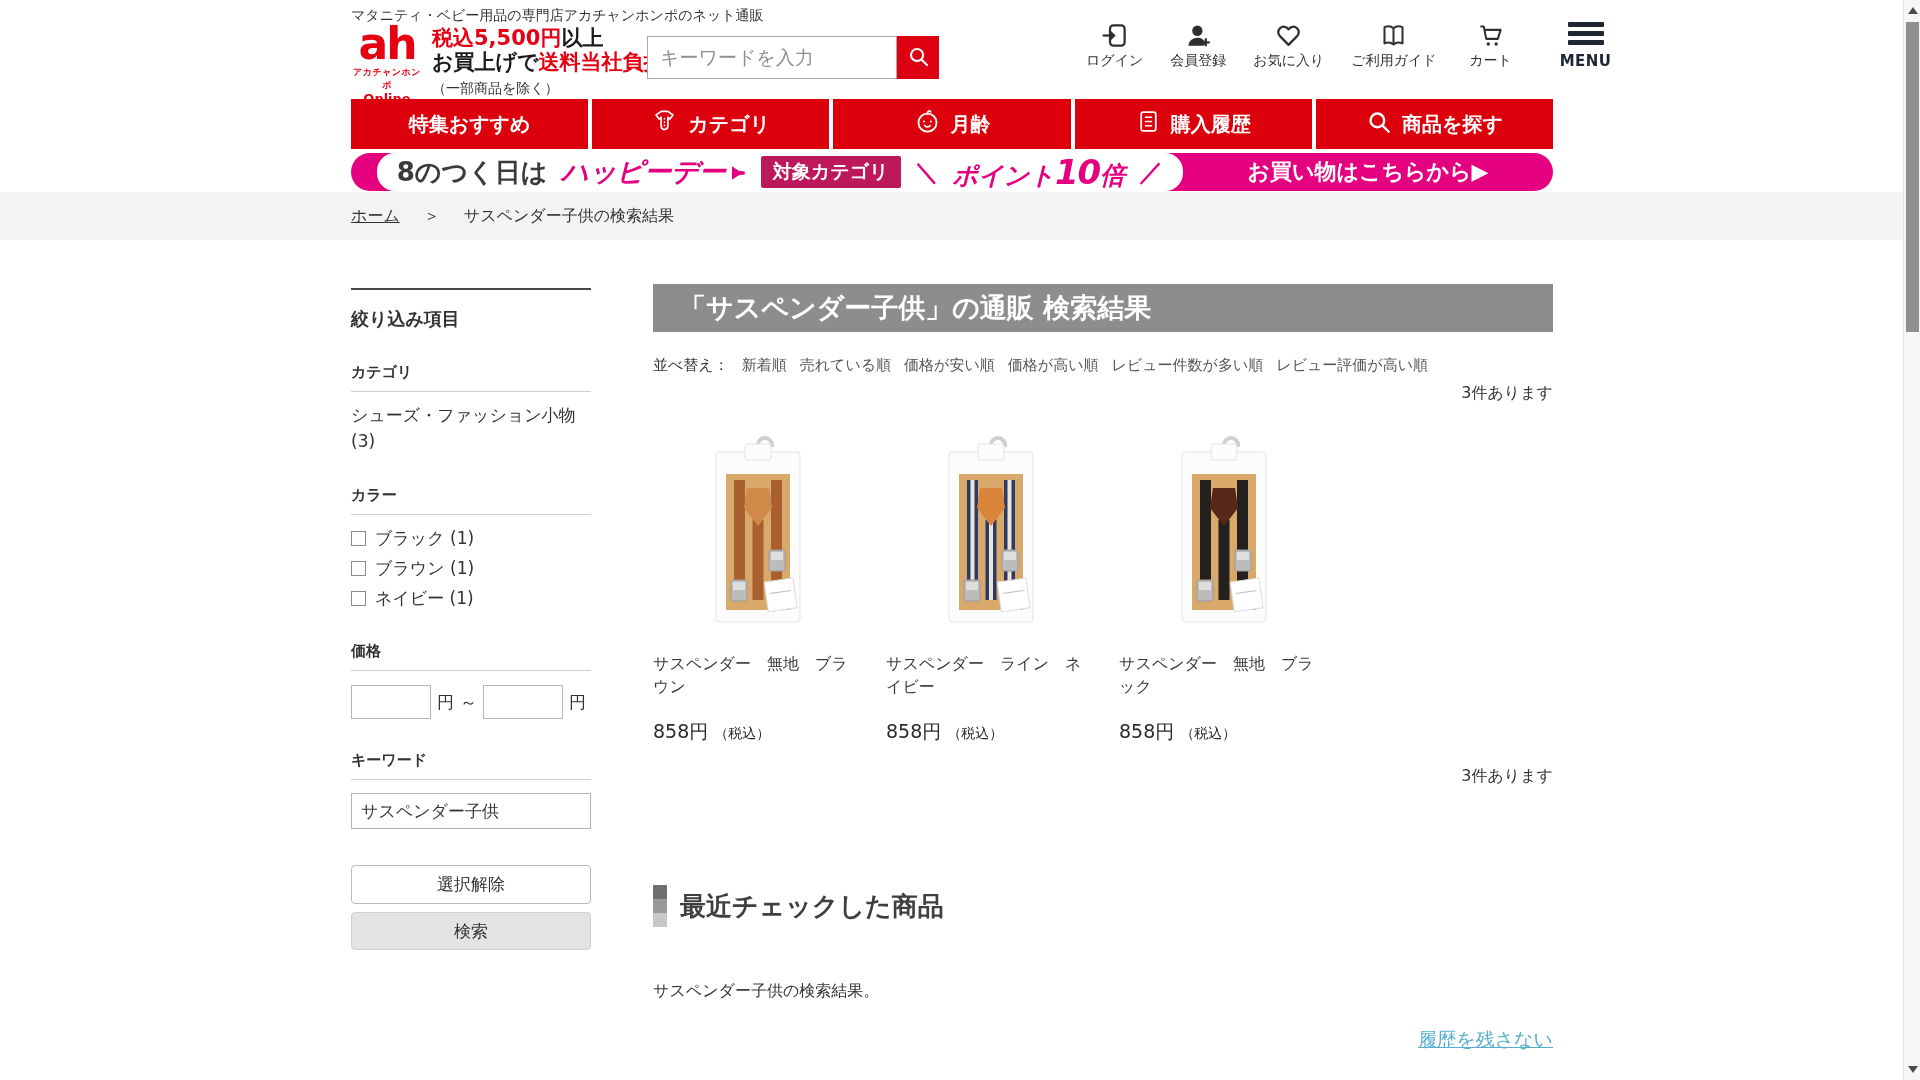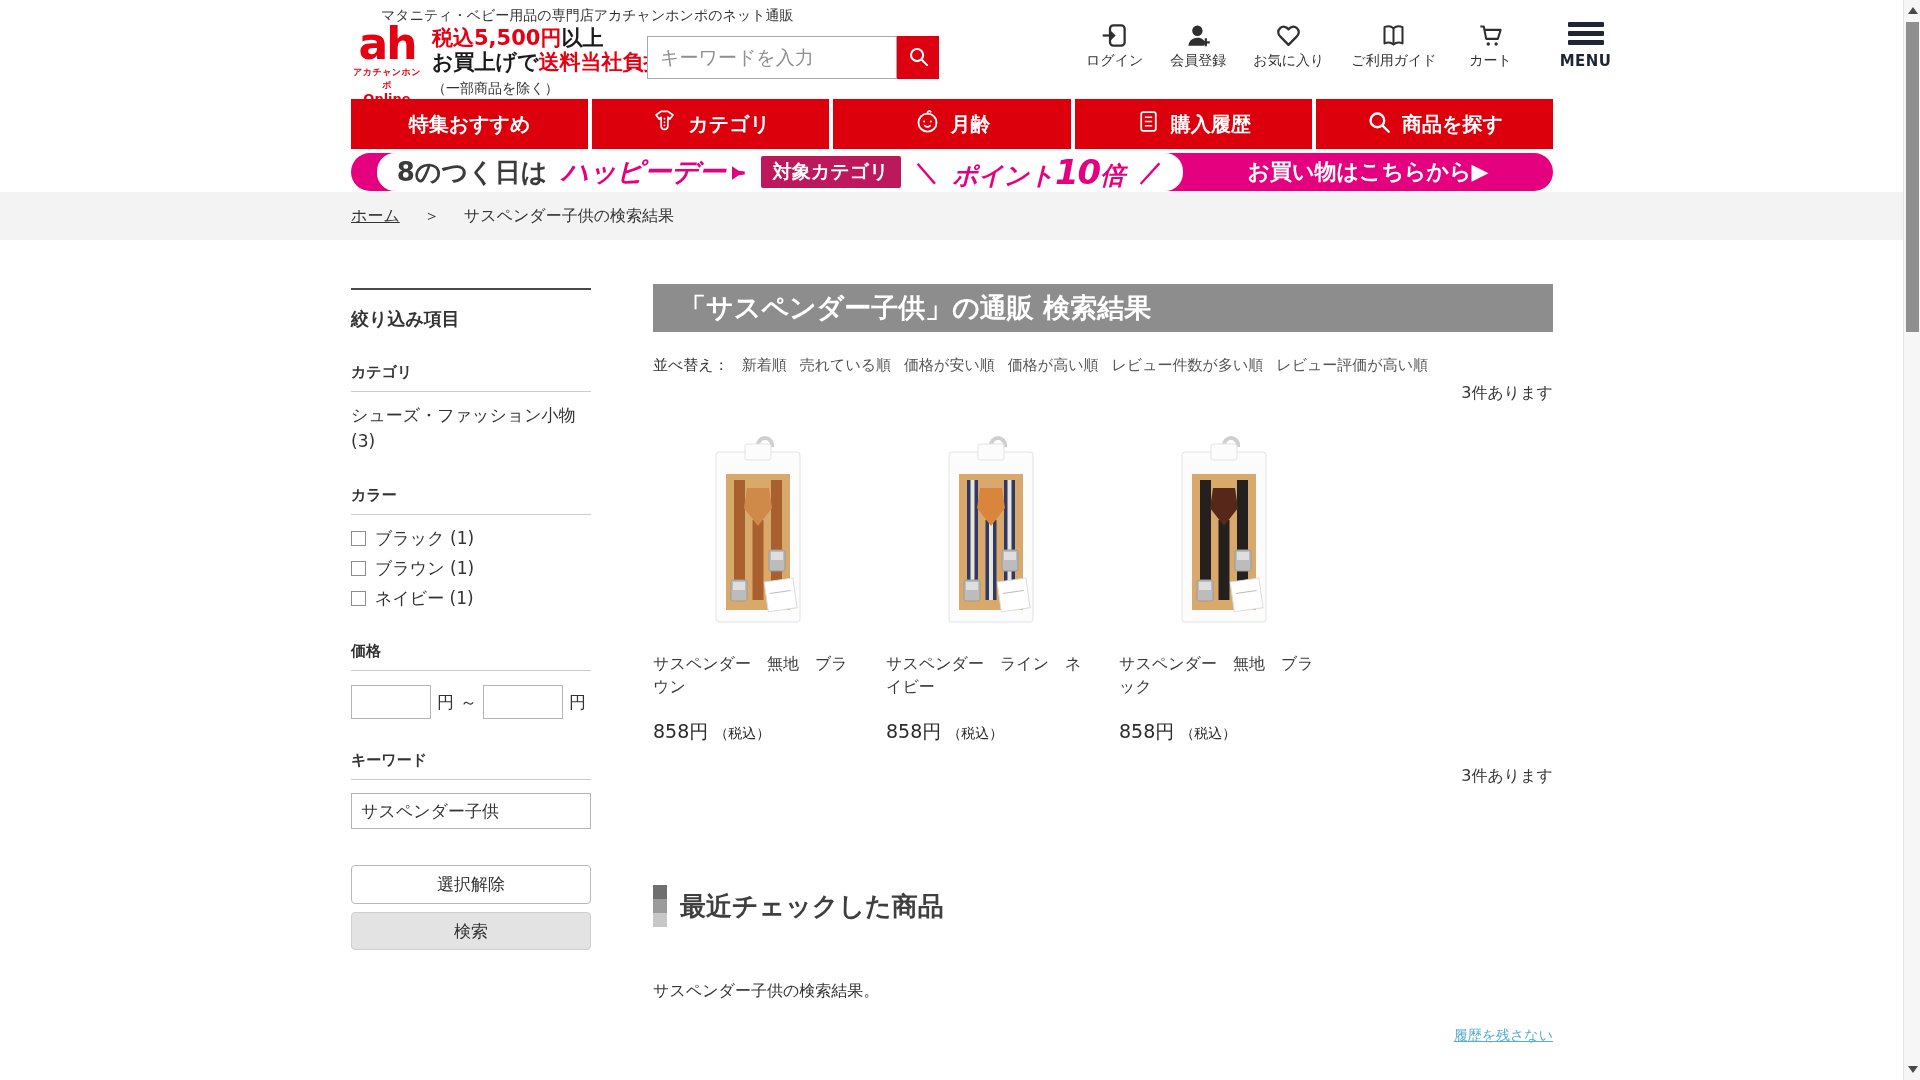--- a/index.html
+++ b/index.html
@@ -1,20 +1,20 @@
 <!DOCTYPE html>
 <html><head>
 <meta charset="utf-8">
 <style>
   * { margin:0; padding:0; box-sizing:border-box; }
   body { font-family:"DejaVu Sans","Liberation Sans",sans-serif; background:#fff; }
   .page { position:relative; width:1920px; height:1080px; background:#fff; overflow:hidden; }
 
   
-  .tagline { position:absolute; left:351px; top:7px; font-size:14px; color:#333;margin-left:30px; }
+  .tagline { position:absolute; left:351px; top:7px; font-size:14px; color:#333; }
   .logo { position:absolute; left:349px; top:24px; width:76px; text-align:center; color:#e50012; cursor:pointer; }
   .logo .ah { font-size:44px; font-weight:900; line-height:40px; letter-spacing:-2px; }
   .logo .kana { font-size:9px; font-weight:bold; letter-spacing:.5px; margin-top:2px; }
   .logo .shop { font-size:13px; font-weight:bold; line-height:14px; }
   .shipping { position:absolute; left:432px; top:26px; line-height:24px; }
   .shipping .l1 { font-size:21px; font-weight:bold; color:#1a1a1a; }
   .shipping .red { color:#e50012; }
   .shipping .l3 { font-size:14px; color:#333; margin-top:2px; }
   .searchwrap { position:absolute; left:647px; top:36px; display:flex; }
   .searchwrap input { width:250px; height:43px; border:1px solid #a9a9a9; font-size:19px; padding:0 12px; color:#333; outline:none; }
@@ -80,21 +80,21 @@
   .card .pprice { font-size:19px; }
   .card .ptax { font-size:14px; margin-left:6px; }
 
   
   .recent-head { position:absolute; left:653px; top:885px; display:flex; align-items:center; gap:13px; }
   .recent-marker { width:14px; height:42px; display:flex; flex-direction:column; }
   .recent-marker div { flex:1; }
   .rm1 { background:#6f6f6f; } .rm2 { background:#9b9b9b; } .rm3 { background:#c7c7c7; }
   .recent-title { font-size:26px; font-weight:bold; color:#3f3f3f; }
   .recent-empty { position:absolute; left:653px; top:981px; font-size:16px; color:#333; }
-  .history-link { position:absolute; right:367px; top:1027px; font-size:14px; color:#56aecf; text-decoration:underline; cursor:pointer; }
+  .history-link { position:absolute; right:367px; top:1027px; font-size:19px; color:#56aecf; text-decoration:underline; cursor:pointer; }
 
   
   .scrollbar { position:absolute; right:0; top:0; width:17px; height:1080px; background:#f6f6f6; border-left:1px solid #e4e4e4; }
   .sb-up { position:absolute; top:7px; left:4px; width:0; height:0; border-left:5px solid transparent; border-right:5px solid transparent; border-bottom:7px solid #4a4a4a; cursor:pointer; }
   .sb-down { position:absolute; bottom:7px; left:4px; width:0; height:0; border-left:5px solid transparent; border-right:5px solid transparent; border-top:7px solid #4a4a4a; cursor:pointer; }
   .sb-thumb { position:absolute; top:22px; left:2px; width:13px; height:310px; background:#8f8f8f; cursor:pointer; }
 </style>
 </head>
 <body>
 

